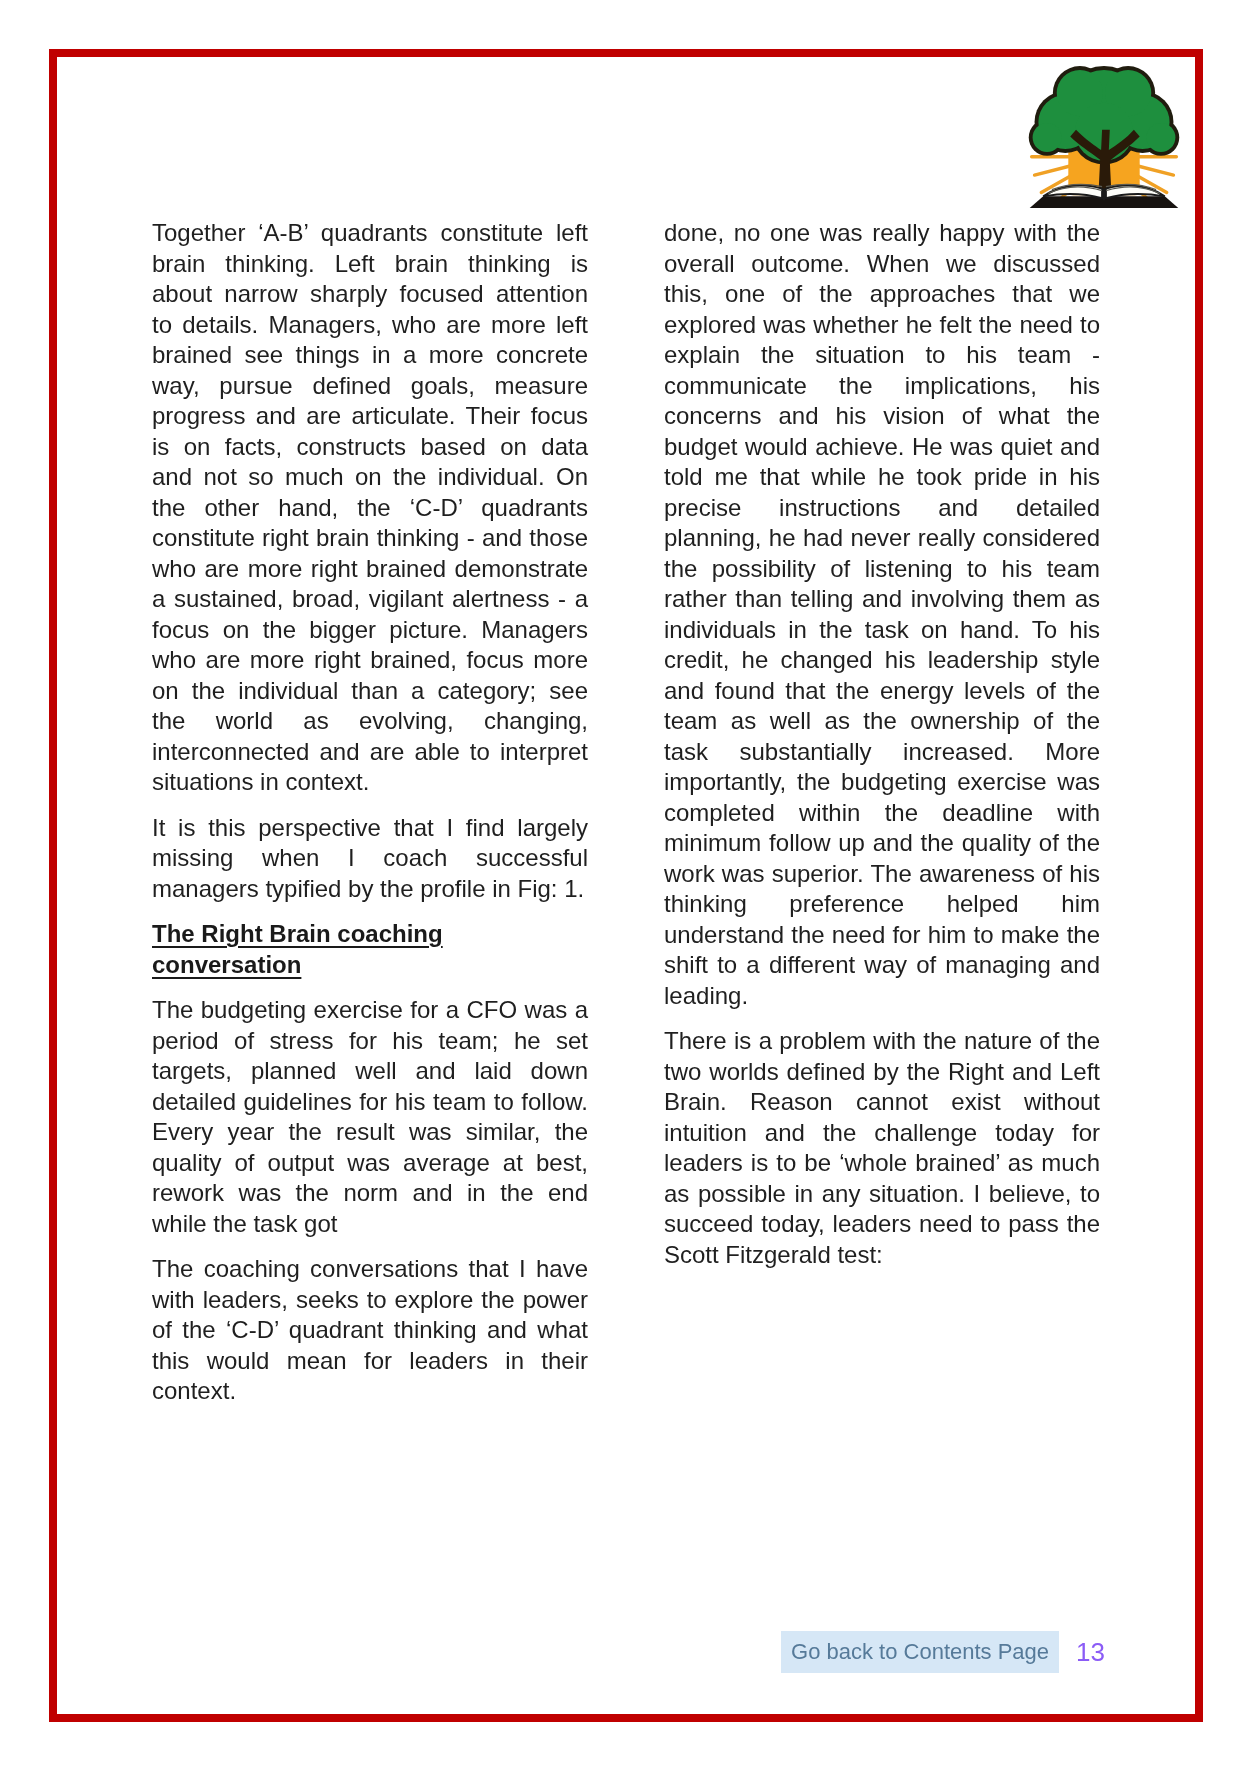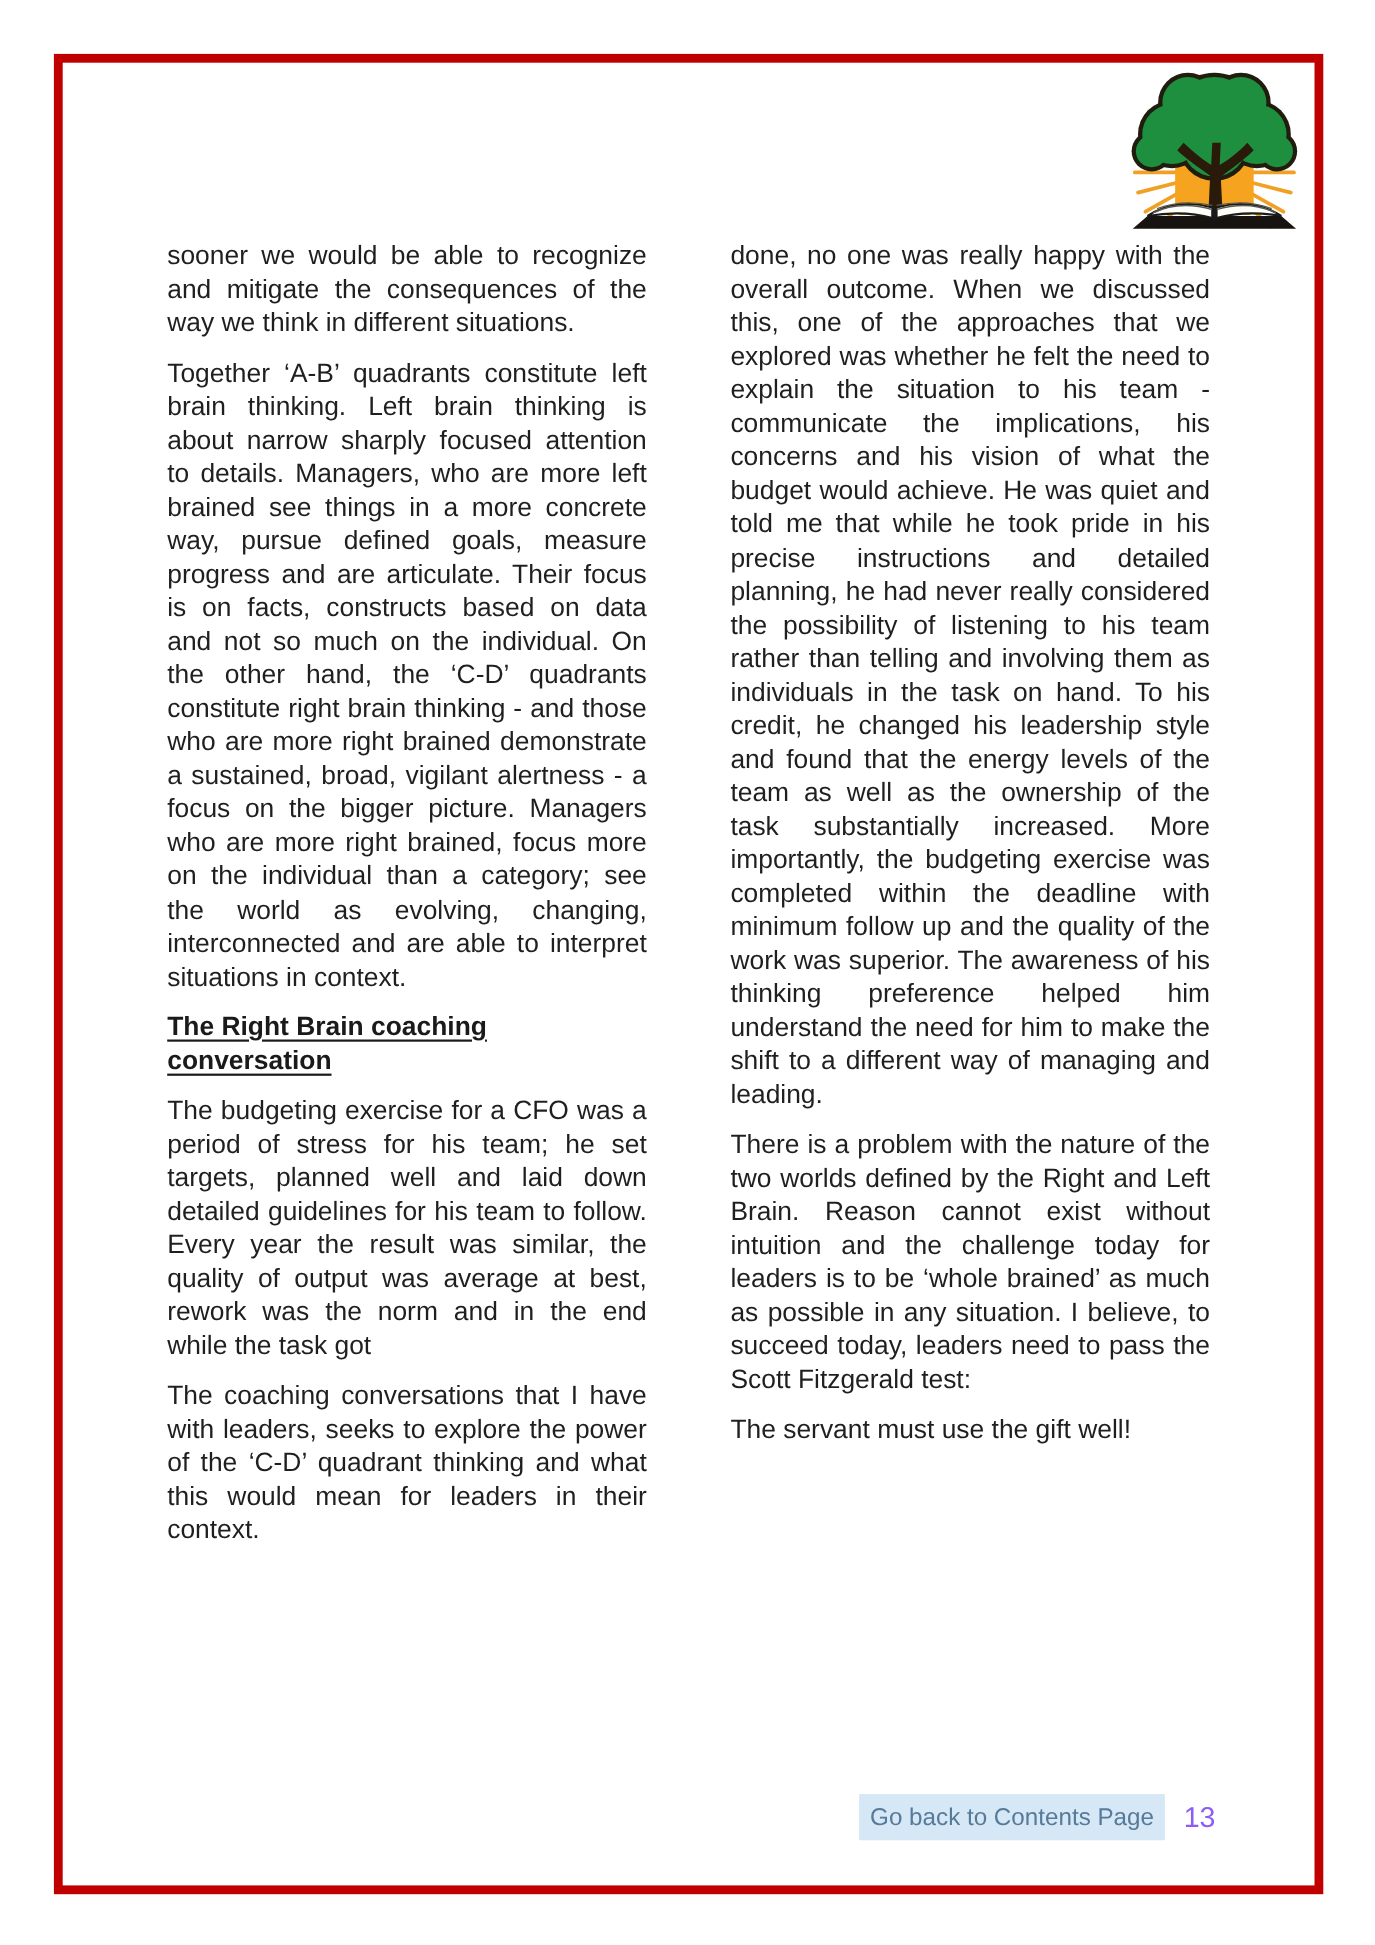--- a/index.html
+++ b/index.html
@@ -105,30 +105,29 @@
         <path d="M31,132 C47,126 64,125 83,129"></path>
         <path d="M143,136 C126,128 107,127 87,133"></path>
         <path d="M139,132 C123,126 106,125 87,129"></path>
       </g>
       <path fill="#1a1a1a" d="M83,131 L87,131 L86,143 L84,143 Z"></path>
     </svg>
   </div>
 
   <div class="columns">
     <div class="col">
-      <p>sooner we would be able to recognize and mitigate the consequences of the way we think in different situations.</p>
       <p>Together ‘A-B’ quadrants constitute left brain thinking. Left brain thinking is about narrow sharply focused attention to details. Managers, who are more left brained see things in a more concrete way, pursue defined goals, measure progress and are articulate. Their focus is on facts, constructs based on data and not so much on the individual. On the other hand, the ‘C-D’ quadrants constitute right brain thinking - and those who are more right brained demonstrate a sustained, broad, vigilant alertness - a focus on the bigger picture. Managers who are more right brained, focus more on the individual than a category; see the world as evolving, changing, interconnected and are able to interpret situations in context.</p>
+      <p>It is this perspective that I find largely missing when I coach successful managers typified by the profile in Fig: 1.</p>
       <h2>The Right Brain coaching conversation</h2>
       <p>The budgeting exercise for a CFO was a period of stress for his team; he set targets, planned well and laid down detailed guidelines for his team to follow. Every year the result was similar, the quality of output was average at best, rework was the norm and in the end while the task got</p>
       <p>The coaching conversations that I have with leaders, seeks to explore the power of the ‘C-D’ quadrant thinking and what this would mean for leaders in their context.</p>
     </div>
     <div class="col">
       <p>done, no one was really happy with the overall outcome. When we discussed this, one of the approaches that we explored was whether he felt the need to explain the situation to his team - communicate the implications, his concerns and his vision of what the budget would achieve. He was quiet and told me that while he took pride in his precise instructions and detailed planning, he had never really considered the possibility of listening to his team rather than telling and involving them as individuals in the task on hand. To his credit, he changed his leadership style and found that the energy levels of the team as well as the ownership of the task substantially increased. More importantly, the budgeting exercise was completed within the deadline with minimum follow up and the quality of the work was superior. The awareness of his thinking preference helped him understand the need for him to make the shift to a different way of managing and leading.</p>
       <p>There is a problem with the nature of the two worlds defined by the Right and Left Brain. Reason cannot exist without intuition and the challenge today for leaders is to be ‘whole brained’ as much as possible in any situation. I believe, to succeed today, leaders need to pass the Scott Fitzgerald test:</p>
-      <p>The servant must use the gift well!</p>
     </div>
   </div>
 
   <div class="footer">
     <a class="contents-link">Go back to Contents Page</a>
     <span class="page-num">13</span>
   </div>
 
 </div>
 

